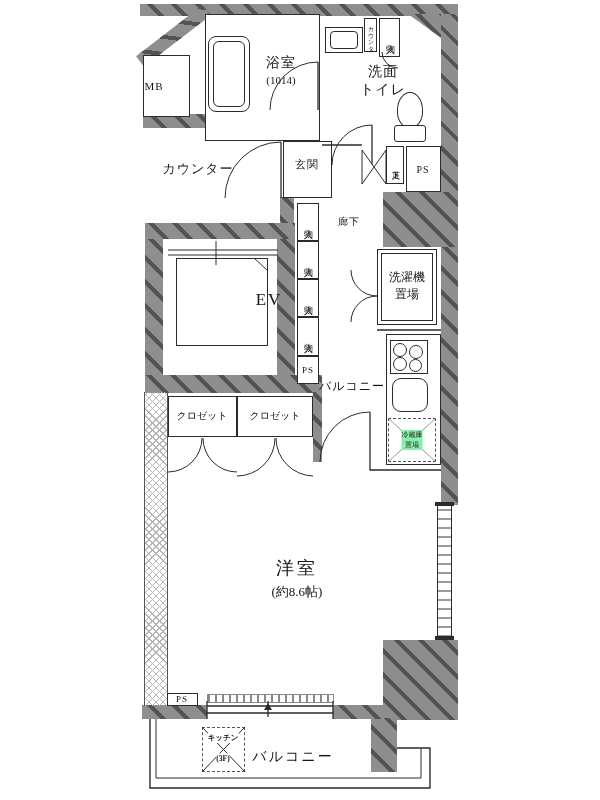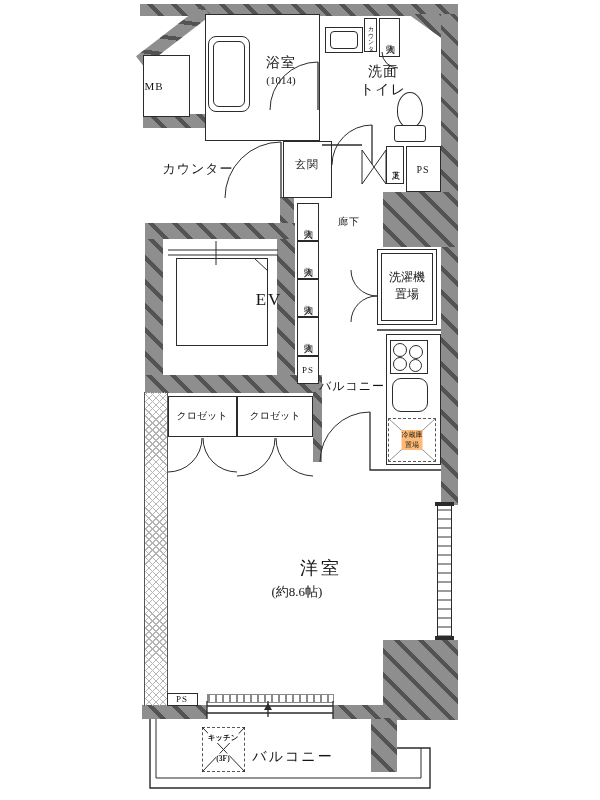--- a/index.html
+++ b/index.html
@@ -148,26 +148,26 @@
   <div class="vlabel" style="left:308px;top:222px;font-size:9px;">物入</div>
   <div class="vlabel" style="left:308px;top:260px;font-size:9px;">物入</div>
   <div class="vlabel" style="left:308px;top:298px;font-size:9px;">物入</div>
   <div class="vlabel" style="left:308px;top:336px;font-size:9px;">物入</div>
   <div class="label" style="left:308px;top:370px;font-size:9px;">PS</div>
   <div class="label" style="left:407px;top:286px;font-size:12px;text-align:center;letter-spacing:0;">
     <div>洗濯機</div>
     <div>置場</div>
   </div>
   <div class="label" style="left:352px;top:386px;font-size:12px;">バルコニー</div>
-  <div class="label" style="left:412px;top:440px;font-size:7px;text-align:center;letter-spacing:0;background:#fdba74;">
+  <div class="label" style="left:412px;top:440px;font-size:7px;text-align:center;letter-spacing:0;background:#86efac;">
     <div>冷蔵庫</div>
     <div>置場</div>
   </div>
   <div class="label" style="left:202px;top:416px;font-size:10px;letter-spacing:0;">クロゼット</div>
   <div class="label" style="left:275px;top:416px;font-size:10px;letter-spacing:0;">クロゼット</div>
-  <div class="label" style="left:297px;top:568px;font-size:18px;letter-spacing:3px;margin-left:24px;">洋室</div>
+  <div class="label" style="left:297px;top:568px;font-size:18px;letter-spacing:3px;">洋室</div>
   <div class="label" style="left:297px;top:592px;font-size:13px;letter-spacing:0;">(約8.6帖)</div>
   <div class="label" style="left:182px;top:699px;font-size:9px;">PS</div>
   <div class="label" style="left:223px;top:738px;font-size:7.5px;letter-spacing:0;font-weight:bold;background:#fff;">キッチン</div>
   <div class="label" style="left:223px;top:758px;font-size:7.5px;letter-spacing:0;font-weight:bold;background:#fff;">(3F)</div>
   <div class="label" style="left:293px;top:757px;font-size:14px;letter-spacing:2px;">バルコニー</div>
 
 </div>
 
 </body></html>

